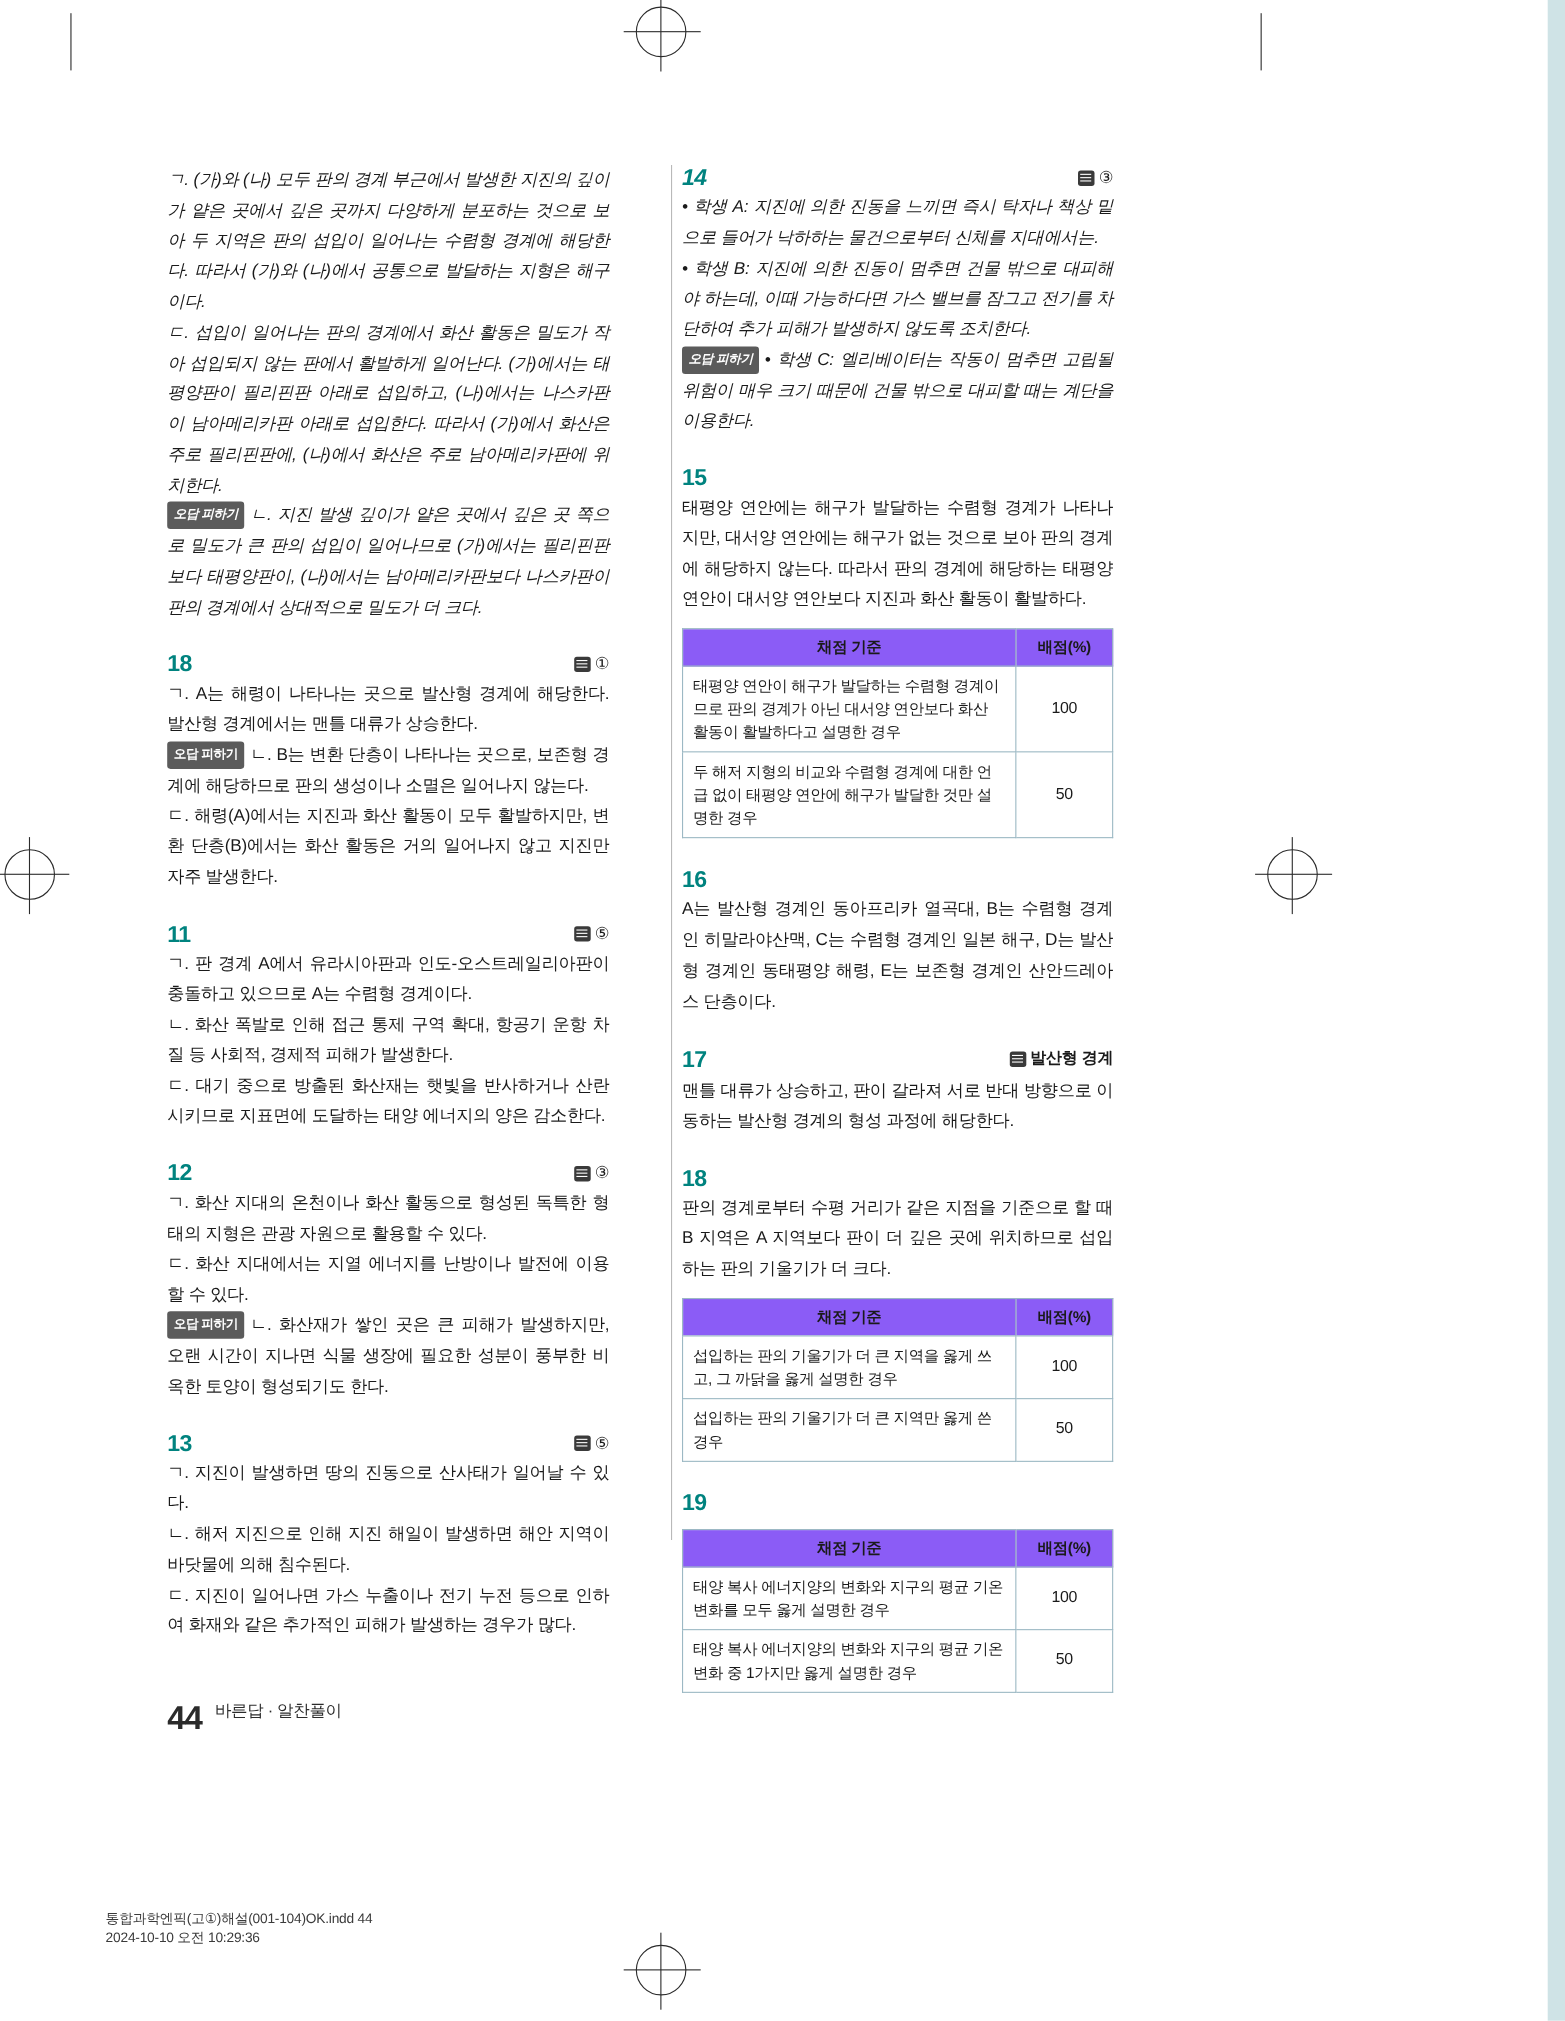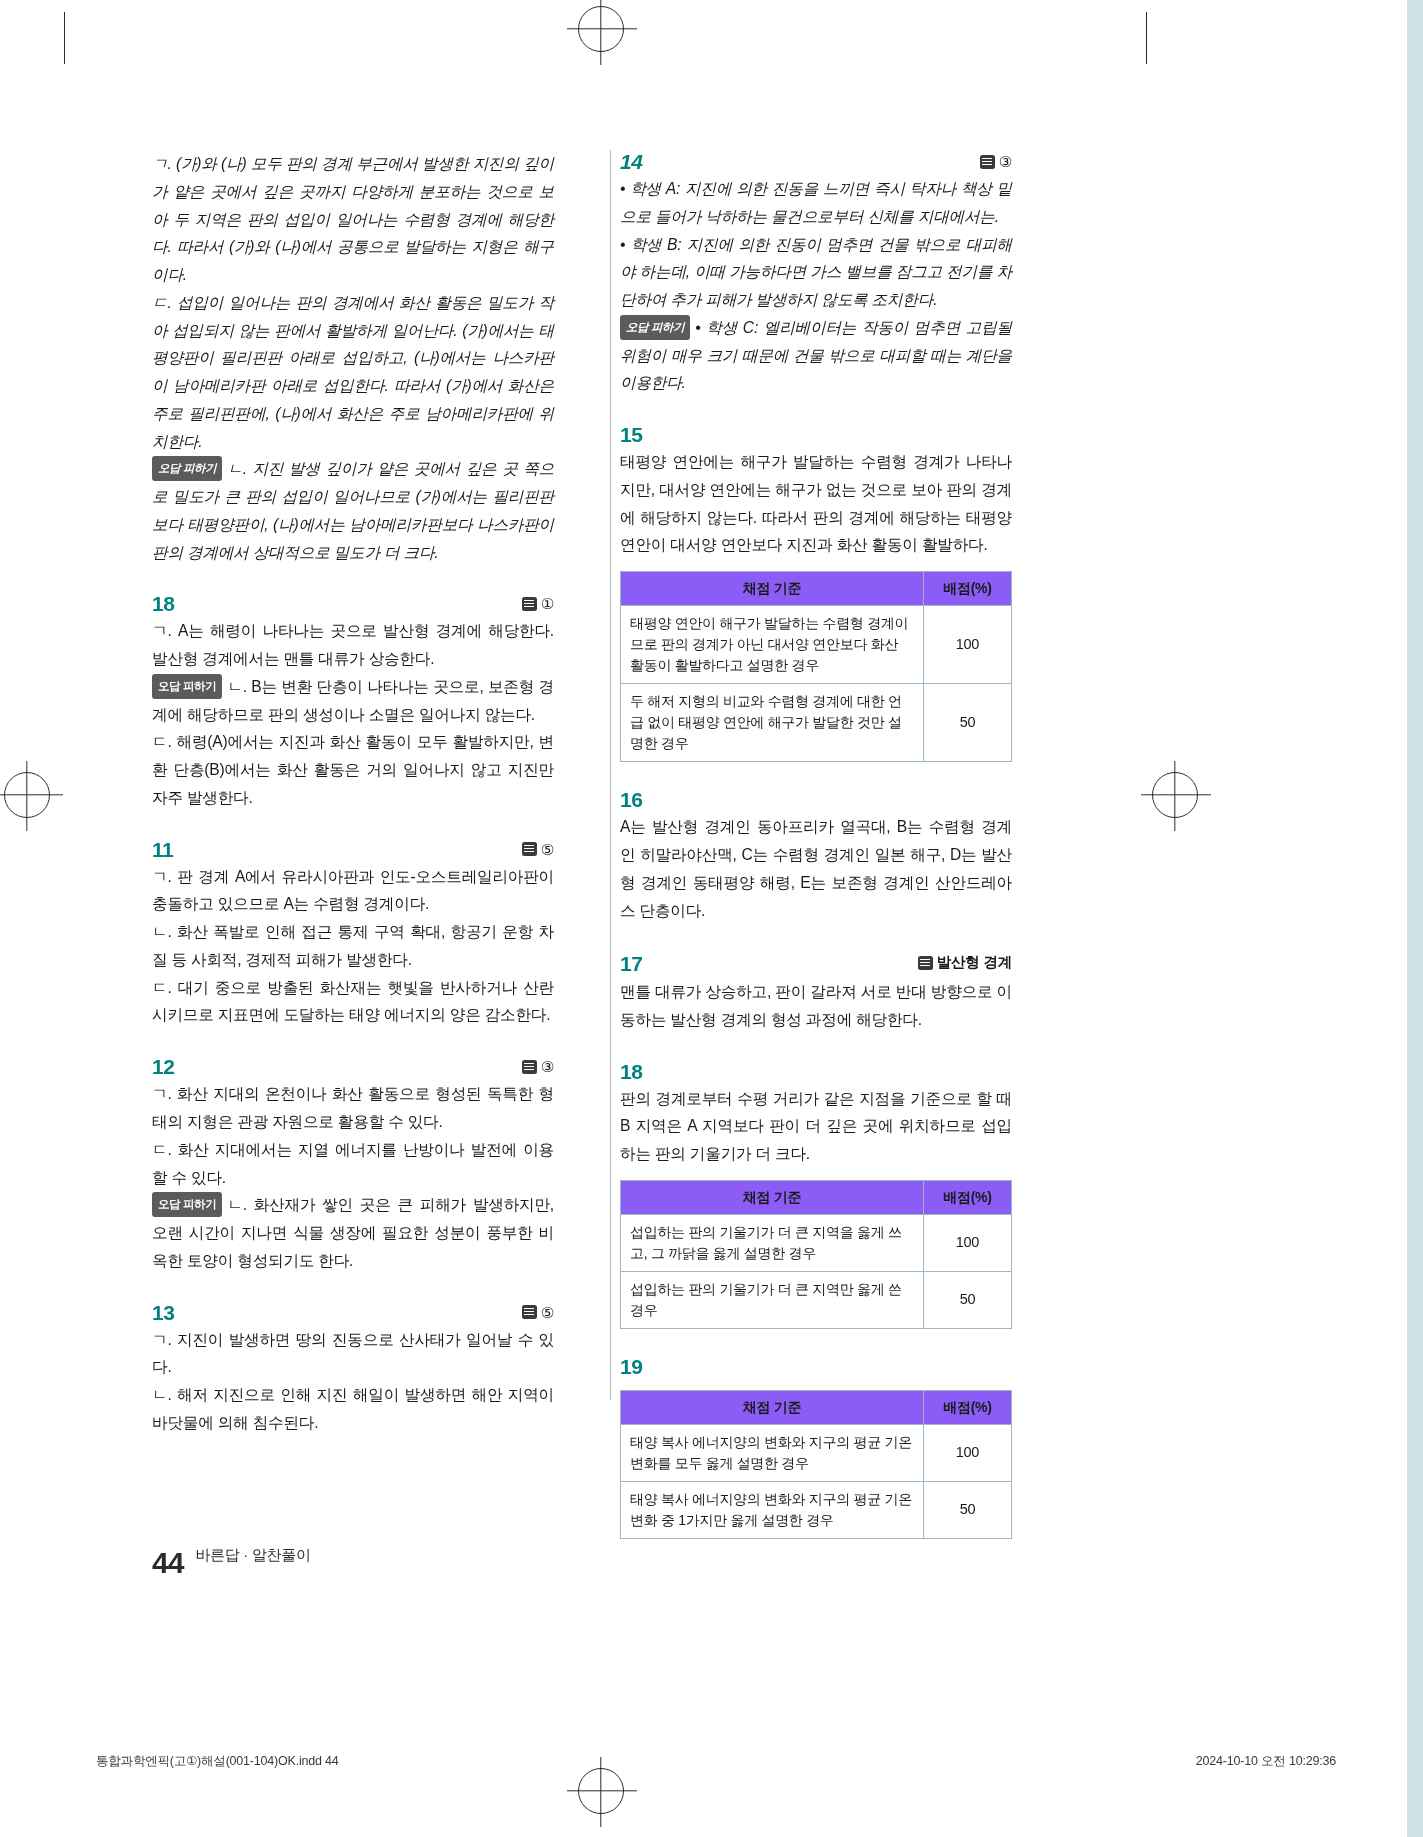--- a/index.html
+++ b/index.html
@@ -195,20 +195,21 @@
   .filebar {
     position: absolute;
     left: 96px;
     bottom: 67px;
     width: 1240px;
     display: flex;
     justify-content: space-between;
     font-size: 12.5px;
     color: #3a3a3a;
     letter-spacing: -0.2px;
+    flex-direction: column;
   }
 </style>
 </head>
 <body>
 
 <div class="page">
 
   <div class="edge-band"></div>
 
   <div class="reg-mark reg-top"></div>
@@ -272,20 +273,21 @@
       <div class="qblock">
         <div class="qhead">
           <span class="qnum">13</span>
           <span class="qans">
             <span class="ans-icon"></span>
             <span class="ans-val">⑤</span>
           </span>
         </div>
         <p class="para">ㄱ. 지진이 발생하면 땅의 진동으로 산사태가 일어날 수 있다.</p>
         <p class="para">ㄴ. 해저 지진으로 인해 지진 해일이 발생하면 해안 지역이 바닷물에 의해 침수된다.</p>
+        <p class="para">ㄷ. 지진이 일어나면 가스 누출이나 전기 누전 등으로 인하여 화재와 같은 추가적인 피해가 발생하는 경우가 많다.</p>
       </div>
 
     </div>
 
     <div class="col col-right">
 
       <div class="qblock" style="margin-top:0;">
         <div class="qhead">
           <span class="qnum">14</span>
           <span class="qans">

